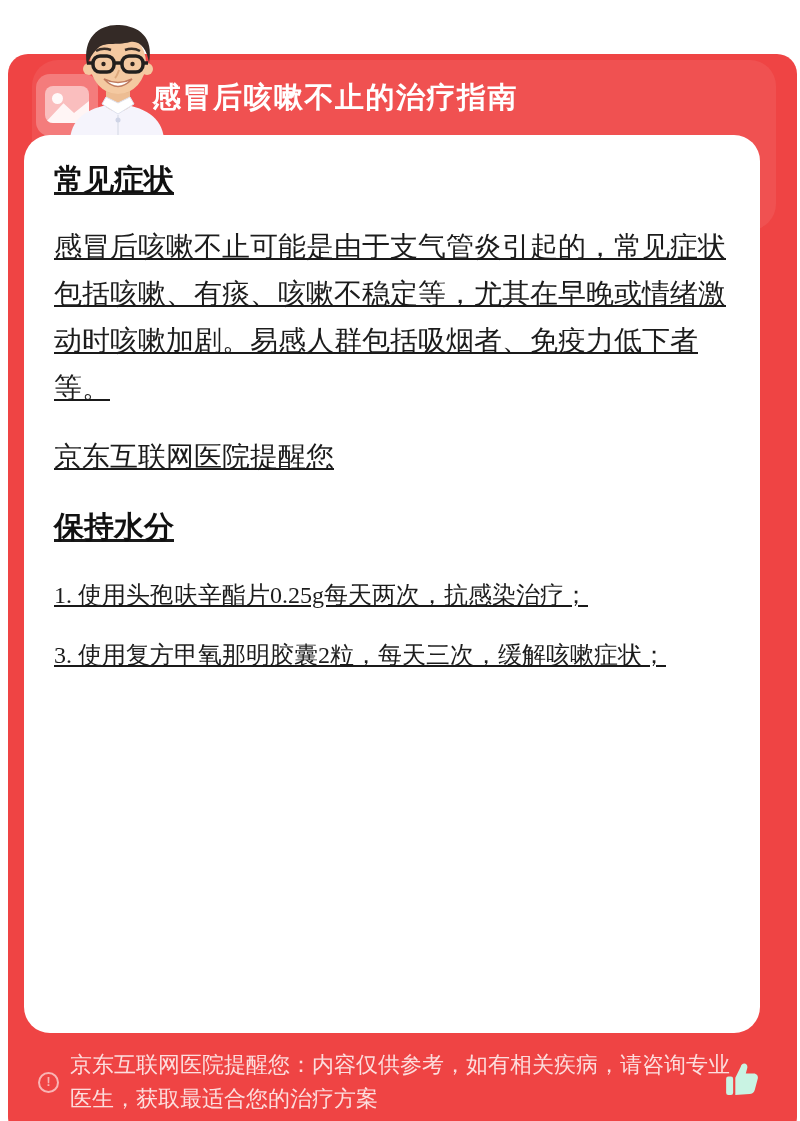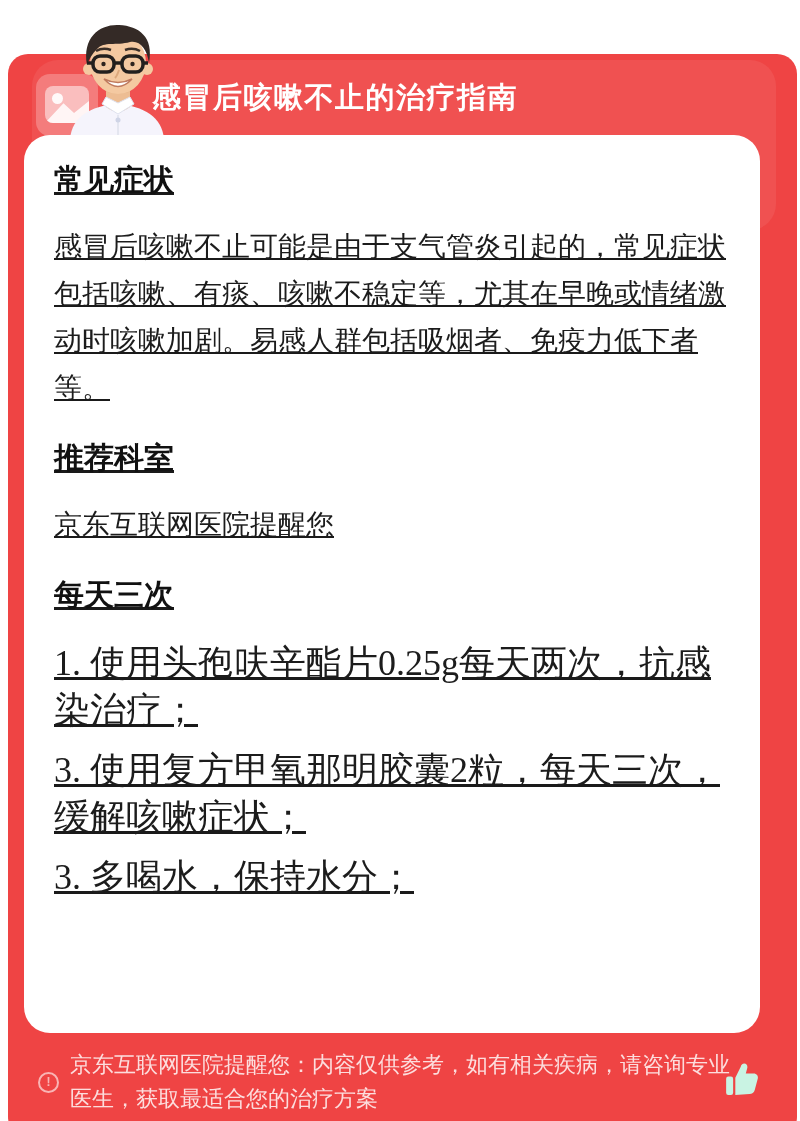--- a/index.html
+++ b/index.html
@@ -54,21 +54,21 @@
   .section-heading{
     font-family:"Liberation Sans","DejaVu Sans",sans-serif;
     font-size:30px;line-height:42px;font-weight:700;color:#111111;
     margin:26px 0 0;
   }
   .section-heading.first{margin-top:2px;}
   .para{
     font-size:28px;line-height:47px;color:#1c1c1c;margin:22px 0 0;
   }
   .list-item{
-    font-size:36px;line-height:47px;color:#1c1c1c;margin:13px 0 0;
+    font-size:24px;line-height:47px;color:#1c1c1c;margin:13px 0 0;
   }
   .list-item.first{margin-top:24px;}
   
   .footer{
     position:absolute;left:30px;top:994px;width:700px;
     display:flex;align-items:center;gap:11px;
   }
   .info-icon{
     flex:0 0 auto;width:17px;height:17px;border:2px solid rgba(255,255,255,0.6);
     border-radius:50%;color:rgba(255,255,255,0.6);
@@ -122,27 +122,25 @@
     <path d="M60 81 l16 10 l16 -10 l-4 -7 l-12 6 l-12 -6 Z" fill="#ffffff" stroke="#dfe2ee"></path>
     <circle cx="76" cy="97" r="2.5" fill="#cfd4e6"></circle>
   </svg>
 
   <div class="page-title">感冒后咳嗽不止的治疗指南</div>
 
   <div class="card">
     <div class="section-heading first">常见症状</div>
     <div class="para">感冒后咳嗽不止可能是由于支气管炎引起的，常见症状包括咳嗽、有痰、咳嗽不稳定等，尤其在早晚或情绪激动时咳嗽加剧。易感人群包括吸烟者、免疫力低下者等。</div>
 
-    <div class="section-heading">推荐科室</div>
     <div class="para">京东互联网医院提醒您</div>
 
-    <div class="section-heading">每天三次</div>
+    <div class="section-heading">保持水分</div>
     <div class="list-item first">1. 使用头孢呋辛酯片0.25g每天两次，抗感染治疗；</div>
     <div class="list-item">3. 使用复方甲氧那明胶囊2粒，每天三次，缓解咳嗽症状；</div>
-    <div class="list-item">3. 多喝水，保持水分；</div>
   </div>
 
   <div class="footer">
     <div class="info-icon">!</div>
     <div class="disclaimer">京东互联网医院提醒您：内容仅供参考，如有相关疾病，请咨询专业医生，获取最适合您的治疗方案</div>
   </div>
 
   <svg class="thumb" viewBox="0 0 48 48" aria-hidden="true">
     <rect x="7" y="20" width="8" height="21" rx="2.5" fill="#c9f3e3"></rect>
     <path d="M17.5 41 V21.5 l6.2-12.6 c.3-2.4 1.9-3.9 4.1-3.9 2.1 0 3.5 1.7 3.5 4 0 .5-.1 1-.2 1.5 L29.5 16.5 H38.6 c3.1 0 5.4 2.9 4.6 5.9 l-3.5 13 c-.7 2.7-3.2 4.6-6 4.6 Z" fill="#c9f3e3"></path>

